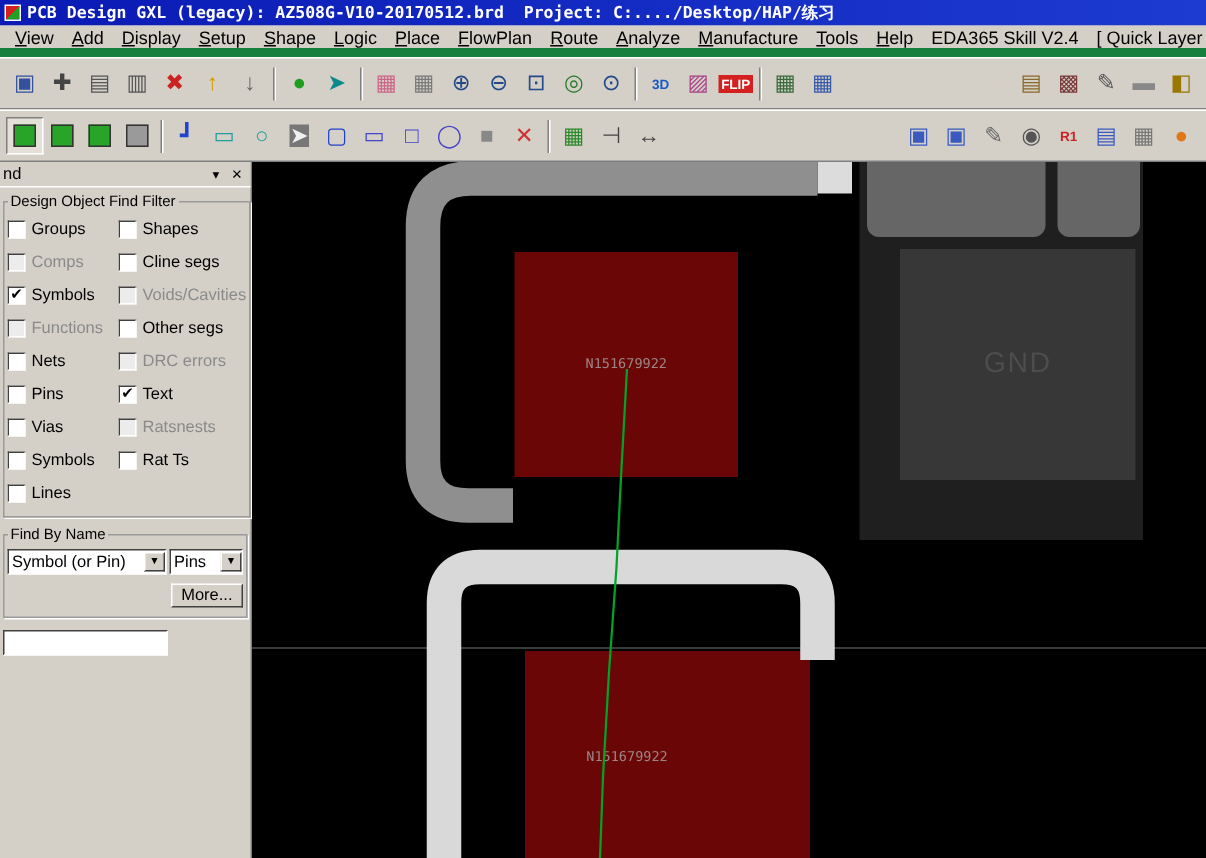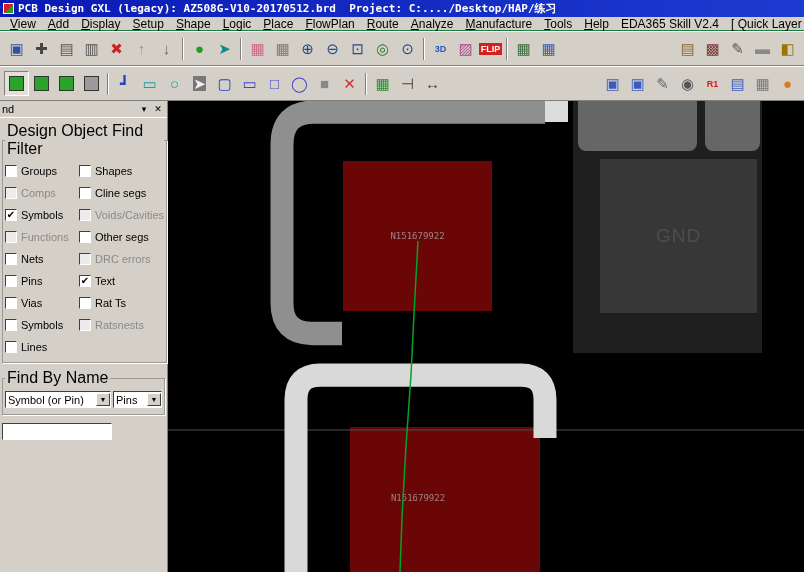--- a/index.html
+++ b/index.html
@@ -9,22 +9,22 @@
 
   
   .titlebar { height:17px; background:linear-gradient(90deg,#0a1ab4,#1d3bd0);
               display:flex; align-items:center; padding:0 3px; flex:0 0 auto; }
   .app-icon { width:11px; height:11px; margin-right:4px;
               background:linear-gradient(135deg,#d42020 0 50%, #20a020 50% 100%);
               border:1px solid #fff; }
   .title-text { color:#fff; font:bold 11px "DejaVu Sans Mono", monospace; white-space:pre; }
 
   
-  .menubar { height:14px; background:#d4d0c8; display:flex; align-items:center;
-             padding:0 4px; border-bottom:1px solid #15803d; flex:0 0 auto; }
+  .menubar { height:21px; background:#d4d0c8; display:flex; align-items:center;
+             padding:0 4px; border-bottom:6px solid #15803d; flex:0 0 auto; }
   .menu-item { padding:2px 6px; font-size:12px; color:#000; white-space:nowrap; cursor:default; }
   .menu-item u { text-decoration:underline; }
 
   
   .toolbar { height:35px; background:#d4d0c8; display:flex; align-items:center;
              padding:0 4px; border-top:1px solid #fff; border-bottom:1px solid #808080;
              flex:0 0 auto; }
   .tb-btn { width:25px; height:25px; display:flex; align-items:center; justify-content:center;
             border:1px solid transparent; flex:0 0 auto; }
   .tb-btn.pressed { border-color:#808080 #fff #fff #808080; background:#e4e0d8; }
@@ -41,21 +41,21 @@
   
   .find-panel { width:168px; flex:0 0 auto; background:#d4d0c8; border-right:1px solid #808080;
                 display:flex; flex-direction:column; font-size:11px; }
   .panel-header { height:17px; display:flex; align-items:center; padding:0 2px;
                   border-bottom:1px solid #fff; background:#d4d0c8; }
   .panel-title { flex:1; font-size:11px; }
   .panel-hbtn { width:14px; height:13px; font-size:9px; display:flex; align-items:center;
                 justify-content:center; border:1px solid #d4d0c8; color:#000; }
   fieldset { border:1px solid #9a9a9a; box-shadow:1px 1px 0 #fff; margin:4px 2px 2px 2px;
              padding:2px 2px 4px 2px; }
-  legend { font-size:16px; padding:0 2px; }
+  legend { font-size:10px; padding:0 2px; }
   .btn-row { display:flex; gap:17px; padding:2px 0 4px 1px; }
   .win-btn { background:#d4d0c8; border:1px solid; border-color:#ffffff #404040 #404040 #ffffff;
              font-size:11px; padding:1px 6px; line-height:12px; }
   .win-btn.default { box-shadow:0 0 0 1px #000; }
   .filter-grid { display:flex; }
   .filter-col { display:flex; flex-direction:column; }
   .filter-col.left { width:74px; }
   .filter-col.right { flex:1; overflow:hidden; }
   .cb-row { display:flex; align-items:center; height:22px; white-space:nowrap; overflow:hidden; }
   .cb-box { width:12px; height:12px; background:#fff; border:1px solid;
@@ -362,44 +362,47 @@
                 <span class="cb-lab">Other segs</span>
               </label>
               <label class="cb-row disabled">
                 <span class="cb-box"></span>
                 <span class="cb-lab">DRC errors</span>
               </label>
               <label class="cb-row">
                 <span class="cb-box">✔</span>
                 <span class="cb-lab">Text</span>
               </label>
+              <label class="cb-row disabled">
+                <span class="cb-box"></span>
+                <span class="cb-lab">Ratsnests</span>
+              </label>
               <label class="cb-row">
                 <span class="cb-box"></span>
                 <span class="cb-lab">Rat Ts</span>
-              </label>
-              <label class="cb-row disabled">
-                <span class="cb-box"></span>
-                <span class="cb-lab">Ratsnests</span>
               </label>
             </div>
         </div>
       </fieldset>
 
       <fieldset>
         <legend>Find By Name</legend>
         <div class="combo-row">
           <div class="combo wide">
             <span class="val">Symbol (or Pin)</span>
             <span class="arrow">▼</span>
           </div>
           <div class="combo narrow">
             <span class="val">Pins</span>
             <span class="arrow">▼</span>
           </div>
         </div>
+        <div class="more-row">
+          <button class="win-btn">More...</button>
+        </div>
       </fieldset>
 
       <input class="name-input" value="" style="">
     </div>
 
     <div class="canvas">
       <div class="plane-dark"></div>
       <div class="bar1"></div>
       <div class="bar2"></div>
       <div class="white-seg"></div>

